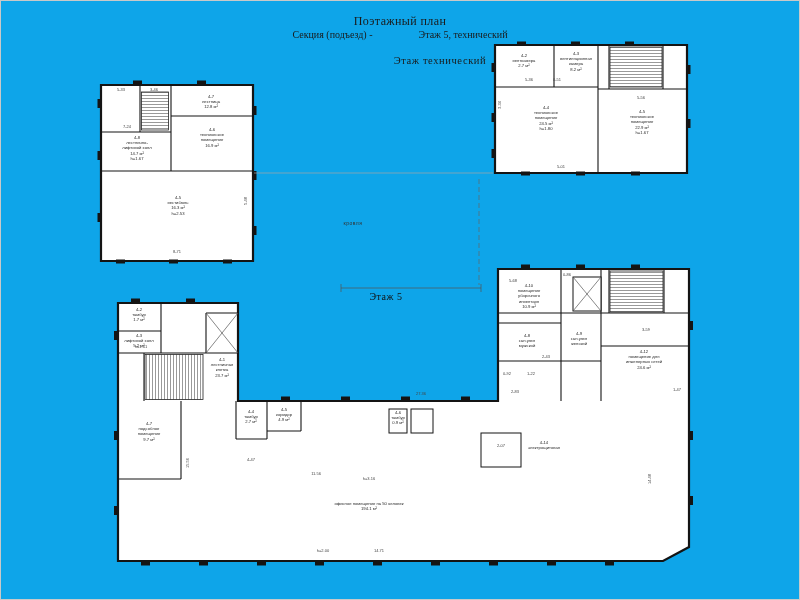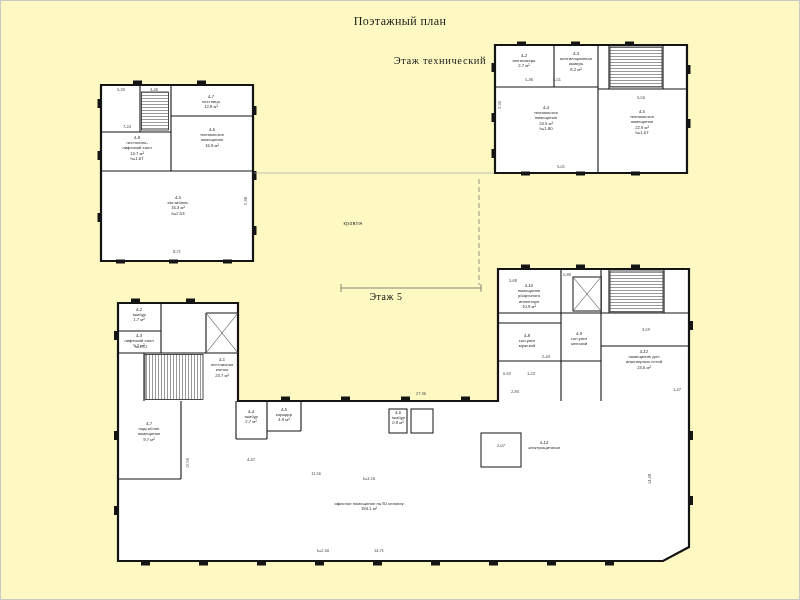--- a/index.html
+++ b/index.html
@@ -1,16 +1,16 @@
 <!DOCTYPE html>
 <html><head>
 <meta charset="utf-8">
 <style>
   html,body{margin:0;padding:0;background:#fff;}
-  .page{position:relative;width:800px;height:600px;background:#fef9c3;
+  .page{position:relative;width:800px;height:600px;background:#0ea5e9;
         border:1px solid #c9c9c9;box-sizing:border-box;overflow:hidden;
         font-family:"Liberation Serif",serif;color:#141414;}
   .hdr{position:absolute;left:0;width:100%;text-align:center;color:#1a1a1a;}
   .hdr.title{top:13px;font-size:12px;letter-spacing:.4px;}
   .hdr.sub{top:28px;font-size:10px;display:flex;justify-content:center;gap:46px;}
   .hdr.h2{top:54px;font-size:10.5px;letter-spacing:.6px;margin-left:40px;}
   svg.canvas{position:absolute;left:0;top:0;}
   .wallO{fill:#ffffff;stroke:#141414;stroke-width:2.2;}
   .wallI{fill:none;stroke:#141414;stroke-width:1.1;}
   .box{fill:#ffffff;stroke:#141414;stroke-width:1;}
@@ -23,20 +23,24 @@
   .dim{font:4px "Liberation Sans",sans-serif;fill:#454545;text-anchor:middle;}
   .roofT{font:5px "Liberation Sans",sans-serif;fill:#333;text-anchor:middle;letter-spacing:.5px;}
   .floorT{font:10px "Liberation Serif",serif;fill:#111;text-anchor:middle;letter-spacing:.5px;}
 </style>
 </head>
 <body>
 
 <div class="page">
 
   <div class="hdr title">Поэтажный план</div>
+  <div class="hdr sub">
+    <span>Секция (подъезд) -</span>
+    <span>Этаж  5, технический</span>
+  </div>
   <div class="hdr h2">Этаж  технический</div>
 
   <svg class="canvas" width="800" height="600" viewBox="0 0 800 600">
     <defs>
       <pattern id="hH" width="4" height="3" patternUnits="userSpaceOnUse">
         <path d="M0,1.5 H4" stroke="#333" stroke-width="0.5"></path>
       </pattern>
       <pattern id="hV" width="3" height="4" patternUnits="userSpaceOnUse">
         <path d="M1.5,0 V4" stroke="#333" stroke-width="0.5"></path>
       </pattern>

